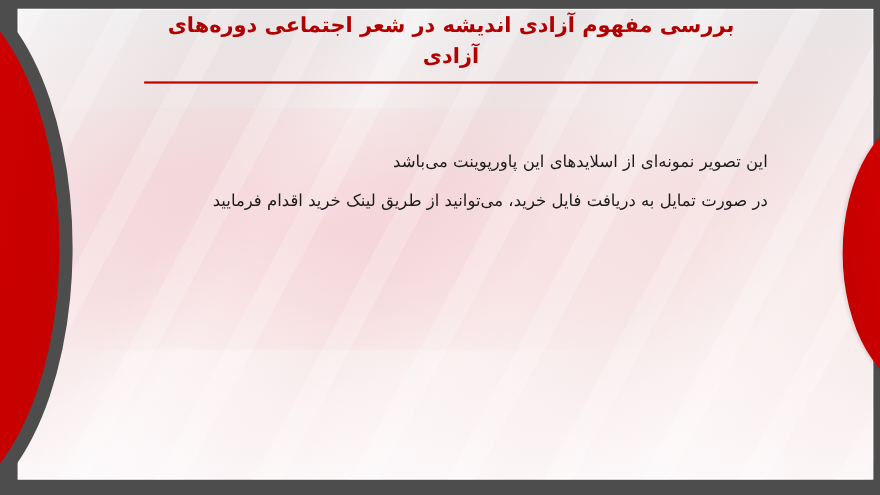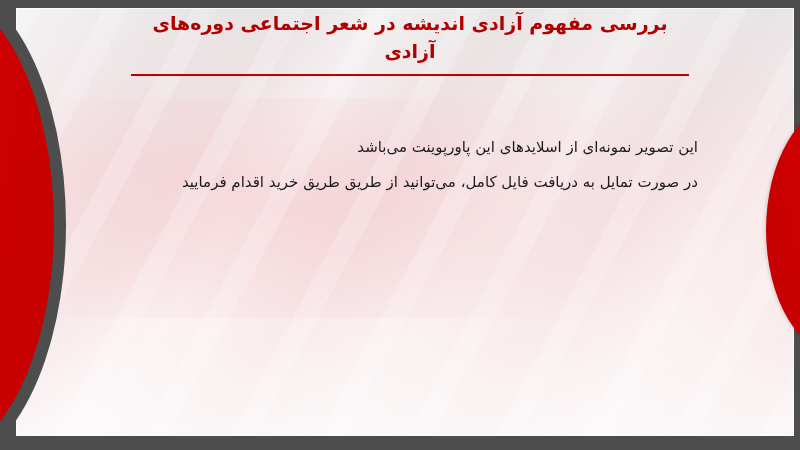--- a/index.html
+++ b/index.html
@@ -172,16 +172,16 @@
 
   <div class="title-block">
     <div class="title-text">بررسی مفهوم آزادی اندیشه در شعر اجتماعی دوره‌های</div>
     <div class="title-text">آزادی</div>
   </div>
 
   <div class="title-rule"></div>
 
   <div class="body-block">
     <div class="body-line">این تصویر نمونه‌ای از اسلایدهای این پاورپوینت می‌باشد</div>
-    <div class="body-line">در صورت تمایل به دریافت فایل کامل، می‌توانید از طریق طریق خرید اقدام فرمایید</div>
+    <div class="body-line">در صورت تمایل به دریافت فایل خرید، می‌توانید از طریق لینک خرید اقدام فرمایید</div>
   </div>
 
 </div>
 
 </body></html>

